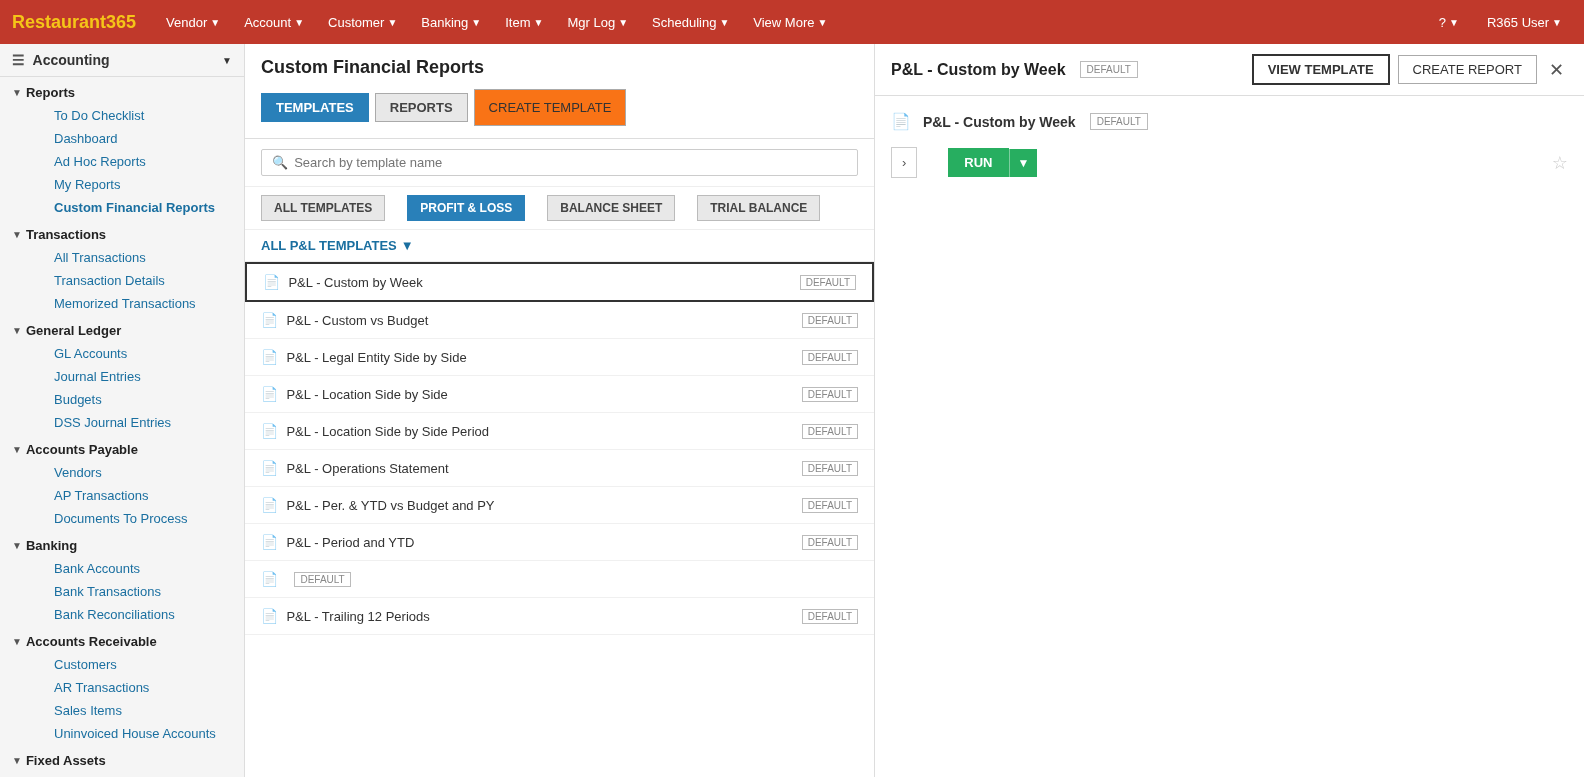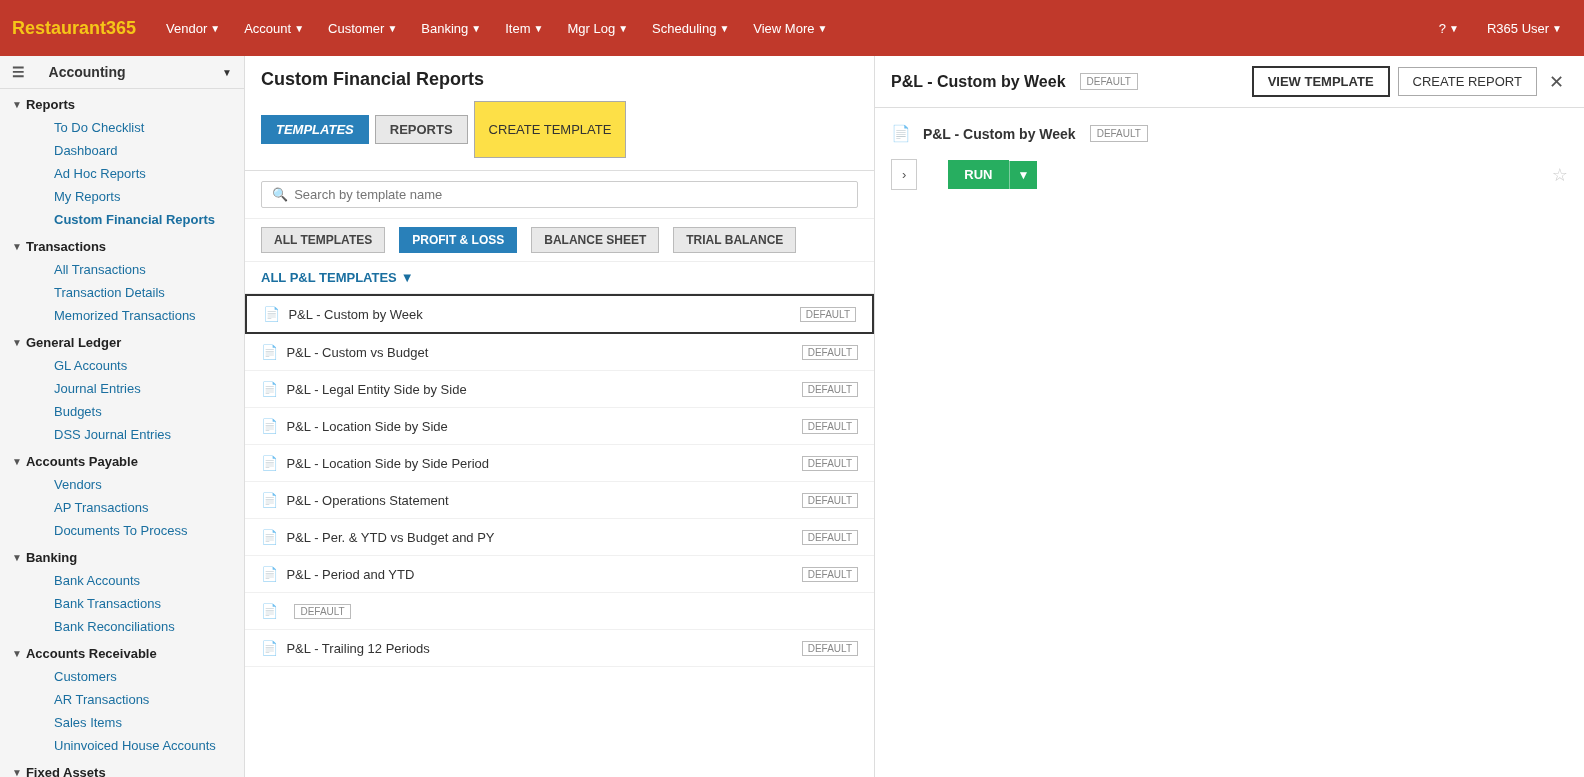--- a/index.html
+++ b/index.html
@@ -5,21 +5,21 @@
     * { box-sizing: border-box; margin: 0; padding: 0; }
     body { font-family: Arial, sans-serif; font-size: 13px; color: #333; display: flex; flex-direction: column; height: 100vh; overflow: hidden; }
 
     
     .top-nav {
       background: #c0392b;
       color: white;
       display: flex;
       align-items: center;
       padding: 0 12px;
-      height: 56px;
+      height: 44px;
       flex-shrink: 0;
     }
     .logo {
       font-size: 18px;
       font-weight: bold;
       color: white;
       margin-right: 20px;
       white-space: nowrap;
     }
     .logo span { color: #f5c518; }
@@ -106,25 +106,25 @@
     .left-panel-tabs { display: flex; align-items: center; gap: 6px; }
     .tab-btn {
       padding: 6px 14px;
       border: 1px solid #aaa;
       background: #e8e8e8;
       cursor: pointer;
       font-size: 13px;
       font-weight: bold;
       color: #444;
     }
-    .tab-btn.active { background: #2980b9; color: white; border-color: #2980b9; font-style: italic; }
+    .tab-btn.active { background: #2980b9; color: white; border-color: #2980b9; }
     .create-template-btn {
-      padding: 20px 14px;
+      padding: 10px 14px;
       border: 1px solid #aaa;
-      background: #fde047;
+      background: #f97316;
       cursor: pointer;
       font-size: 13px;
       color: #333;
     }
 
     
     .search-bar {
       padding: 10px 16px;
       border-bottom: 1px solid #eee;
       background: white;
@@ -143,21 +143,21 @@
       flex: 1;
       font-size: 13px;
       color: #666;
     }
     .search-icon { color: #888; margin-right: 6px; }
 
     
     .filter-bar {
       padding: 8px 16px;
       display: flex;
-      gap: 14px;
+      gap: 22px;
       border-bottom: 1px solid #eee;
       background: white;
     }
     .filter-btn {
       padding: 5px 12px;
       border: 1px solid #bbb;
       background: #e8e8e8;
       cursor: pointer;
       font-size: 12px;
       font-weight: bold;
@@ -334,21 +334,21 @@
         <span class="caret">▼</span>
       </div>
   </div>
 </div>
 
 <div class="main-layout">
 
   <div class="sidebar">
     <div class="sidebar-header">
       <span class="hamburger">☰</span>
-      <span style="flex:1;margin-left:16px;">Accounting</span>
+      <span style="flex:1;">Accounting</span>
       <span class="caret">▼</span>
     </div>
     <div class="sidebar-scroll">
 
       <div class="sidebar-section-title">
         <span class="caret">▼</span>
         <span>Reports</span>
       </div>
       <div class="sidebar-item">To Do Checklist</div>
       <div class="sidebar-item">Dashboard</div>

